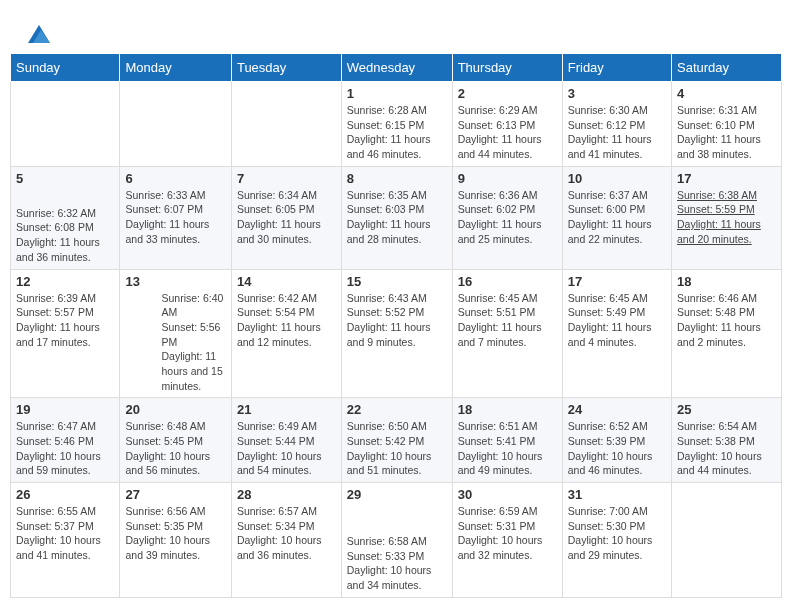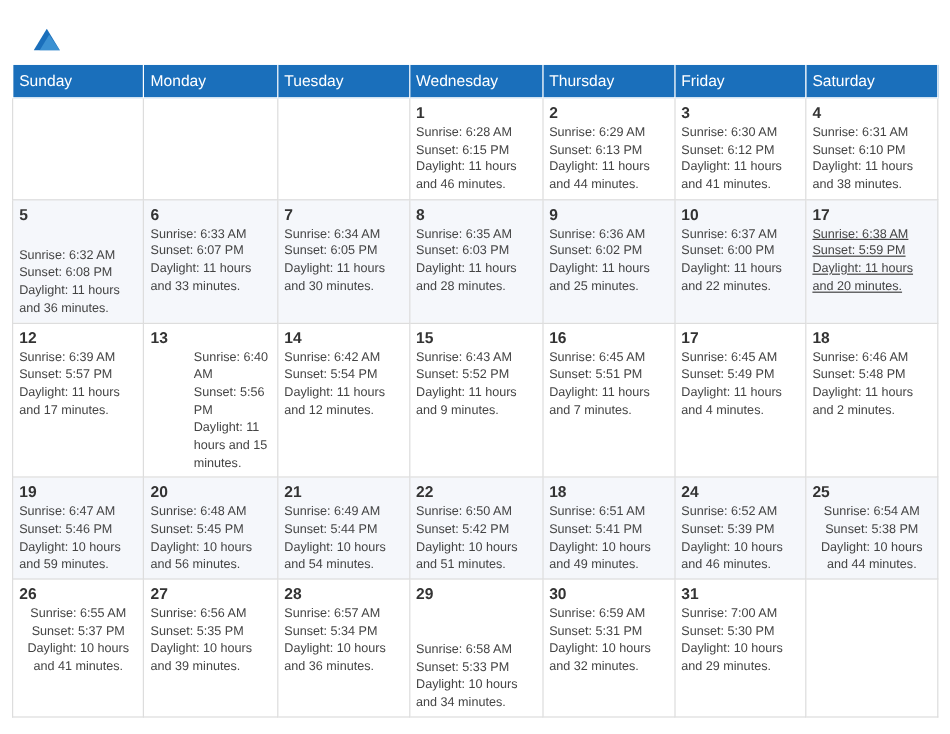--- a/index.html
+++ b/index.html
@@ -257,29 +257,29 @@
 Daylight: 10 hours and 49 minutes.</div>
         </td>
         <td>
           <span class="day-number">24</span>
           <div class="day-info" style="white-space: pre-line;">Sunrise: 6:52 AM
 Sunset: 5:39 PM
 Daylight: 10 hours and 46 minutes.</div>
         </td>
         <td>
           <span class="day-number">25</span>
-          <div class="day-info" style="white-space: pre-line; text-align: center;">Sunrise: 6:54 AM
+          <div class="day-info" style="white-space: pre-line;">Sunrise: 6:54 AM
 Sunset: 5:38 PM
 Daylight: 10 hours and 44 minutes.</div>
         </td>
       </tr>
       <tr>
         <td>
           <span class="day-number">26</span>
-          <div class="day-info" style="white-space: pre-line; text-align: center;">Sunrise: 6:55 AM
+          <div class="day-info" style="white-space: pre-line;">Sunrise: 6:55 AM
 Sunset: 5:37 PM
 Daylight: 10 hours and 41 minutes.</div>
         </td>
         <td>
           <span class="day-number">27</span>
           <div class="day-info" style="white-space: pre-line;">Sunrise: 6:56 AM
 Sunset: 5:35 PM
 Daylight: 10 hours and 39 minutes.</div>
         </td>
         <td>

